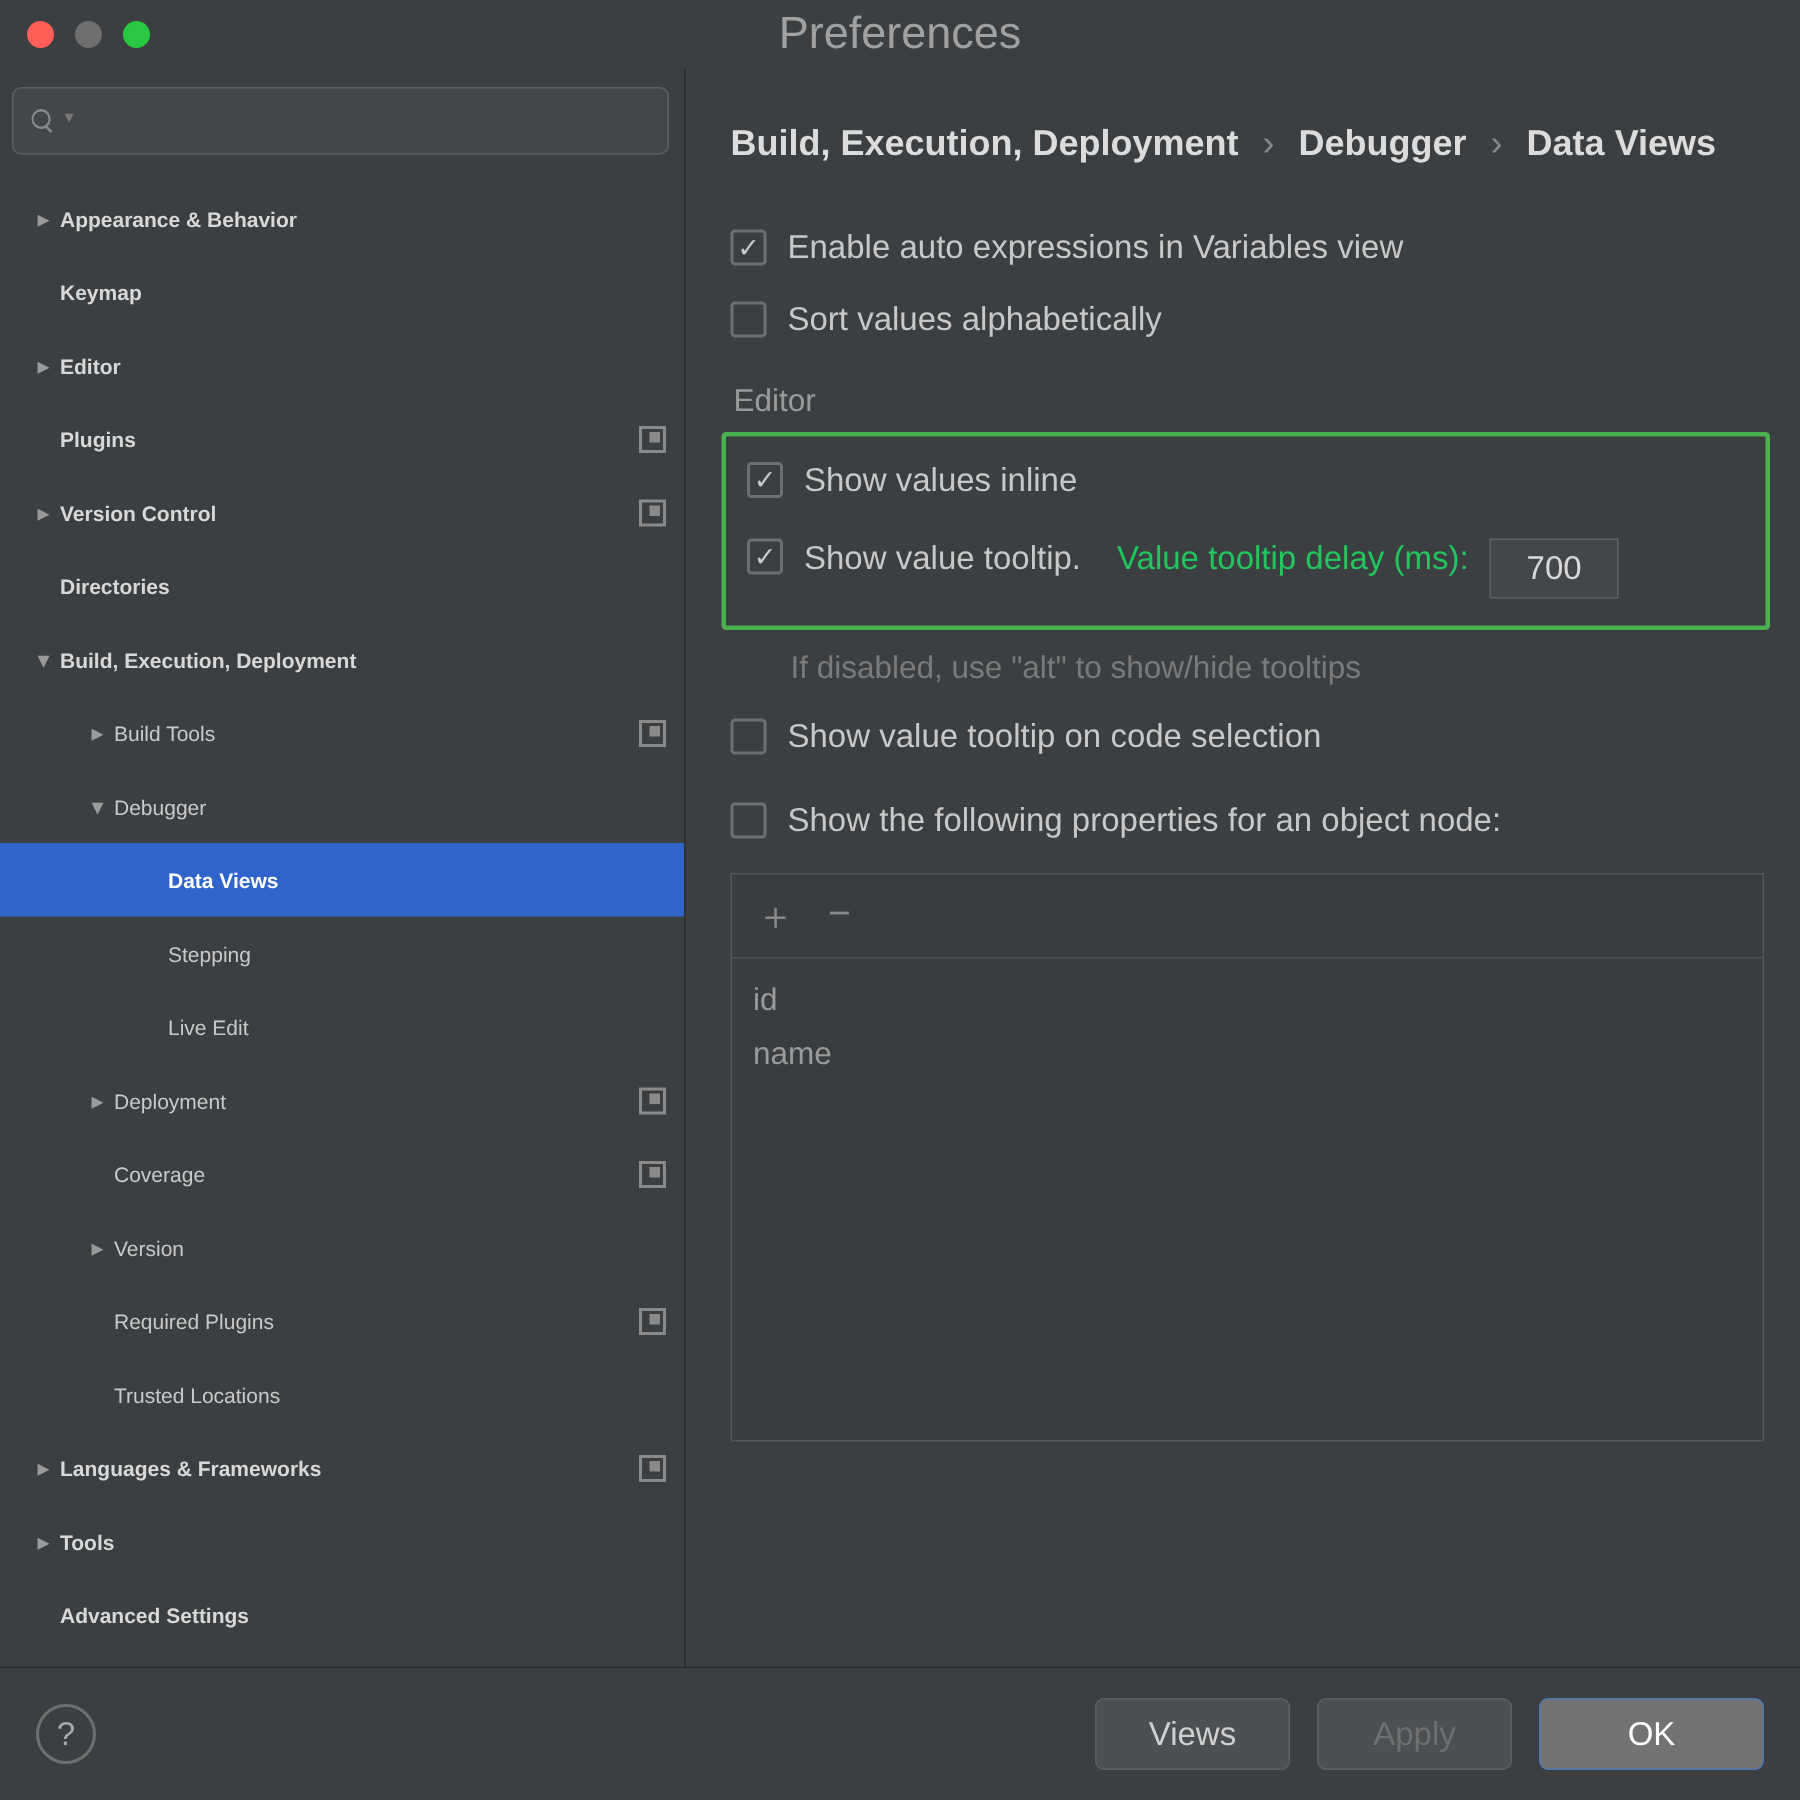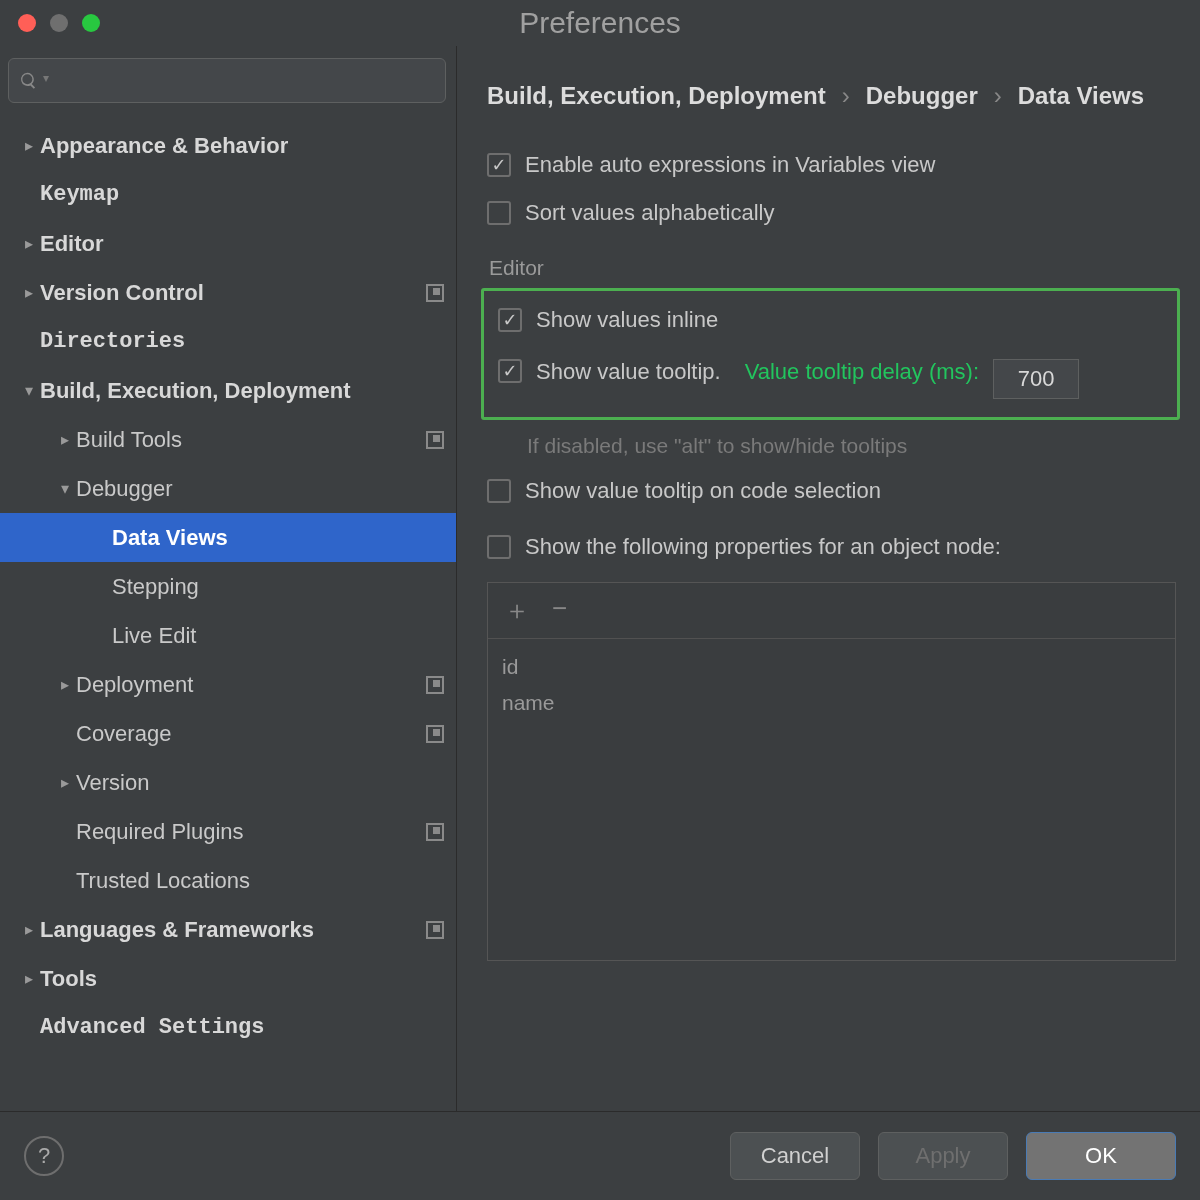--- a/index.html
+++ b/index.html
@@ -72,36 +72,36 @@
     color: #ffffff;
   }
   .tree-row.selected .lbl { color: #fff; font-weight: 600; }
   .chev {
     width: 22px;
     display: inline-flex;
     justify-content: center;
     color: #9a9a9a;
     font-size: 16px;
   }
-  .lbl { flex: 1; font-size: 22px; }
+  .lbl { flex: 1; font-size: 14px; }
   .grp-icon {
     width: 18px; height: 18px;
     border: 2px solid #8a8a8a;
     display: inline-block;
     position: relative;
   }
   .grp-icon::after {
     content: "";
     position: absolute;
     right: 2px; top: 2px;
     width: 7px; height: 7px;
     background: #8a8a8a;
   }
   .depth0 { padding-left: 18px; }
-  .depth0.nochev { padding-left: 40px; font-family: Liberation Mono, monospace; }
+  .depth0.nochev { padding-left: 40px; }
   .depth1 { padding-left: 54px; }
   .depth1.nochev { padding-left: 76px; }
   .depth2 { padding-left: 90px; }
   .depth2.nochev { padding-left: 112px; }
 
   .content {
     flex: 1;
     padding: 36px 24px 0 30px;
     position: relative;
   }
@@ -254,20 +254,24 @@
           <span class="chev">▸</span>
           <span class="lbl">Appearance &amp; Behavior</span>
         </li>
         <li class="tree-row depth0 bold nochev">
           <span class="lbl">Keymap</span>
         </li>
         <li class="tree-row depth0 bold">
           <span class="chev">▸</span>
           <span class="lbl">Editor</span>
         </li>
+        <li class="tree-row depth0 bold nochev">
+          <span class="lbl">Plugins</span>
+          <span class="grp-icon"></span>
+        </li>
         <li class="tree-row depth0 bold">
           <span class="chev">▸</span>
           <span class="lbl">Version Control</span>
           <span class="grp-icon"></span>
         </li>
         <li class="tree-row depth0 bold nochev">
           <span class="lbl">Directories</span>
         </li>
         <li class="tree-row depth0 bold">
           <span class="chev">▾</span>
@@ -381,21 +385,21 @@
           <div>name</div>
         </div>
     </div>
   </div>
 </div>
 
 <div class="footer">
   <div class="help-btn">?</div>
   <div class="spacer"></div>
   <div class="btn">
-      <span>Cancel</span>
+      <span>Views</span>
     </div>
   <div class="btn disabled">
       <span>Apply</span>
     </div>
   <div class="btn primary">
       <span>OK</span>
     </div>
 </div>
 
 </body></html>

